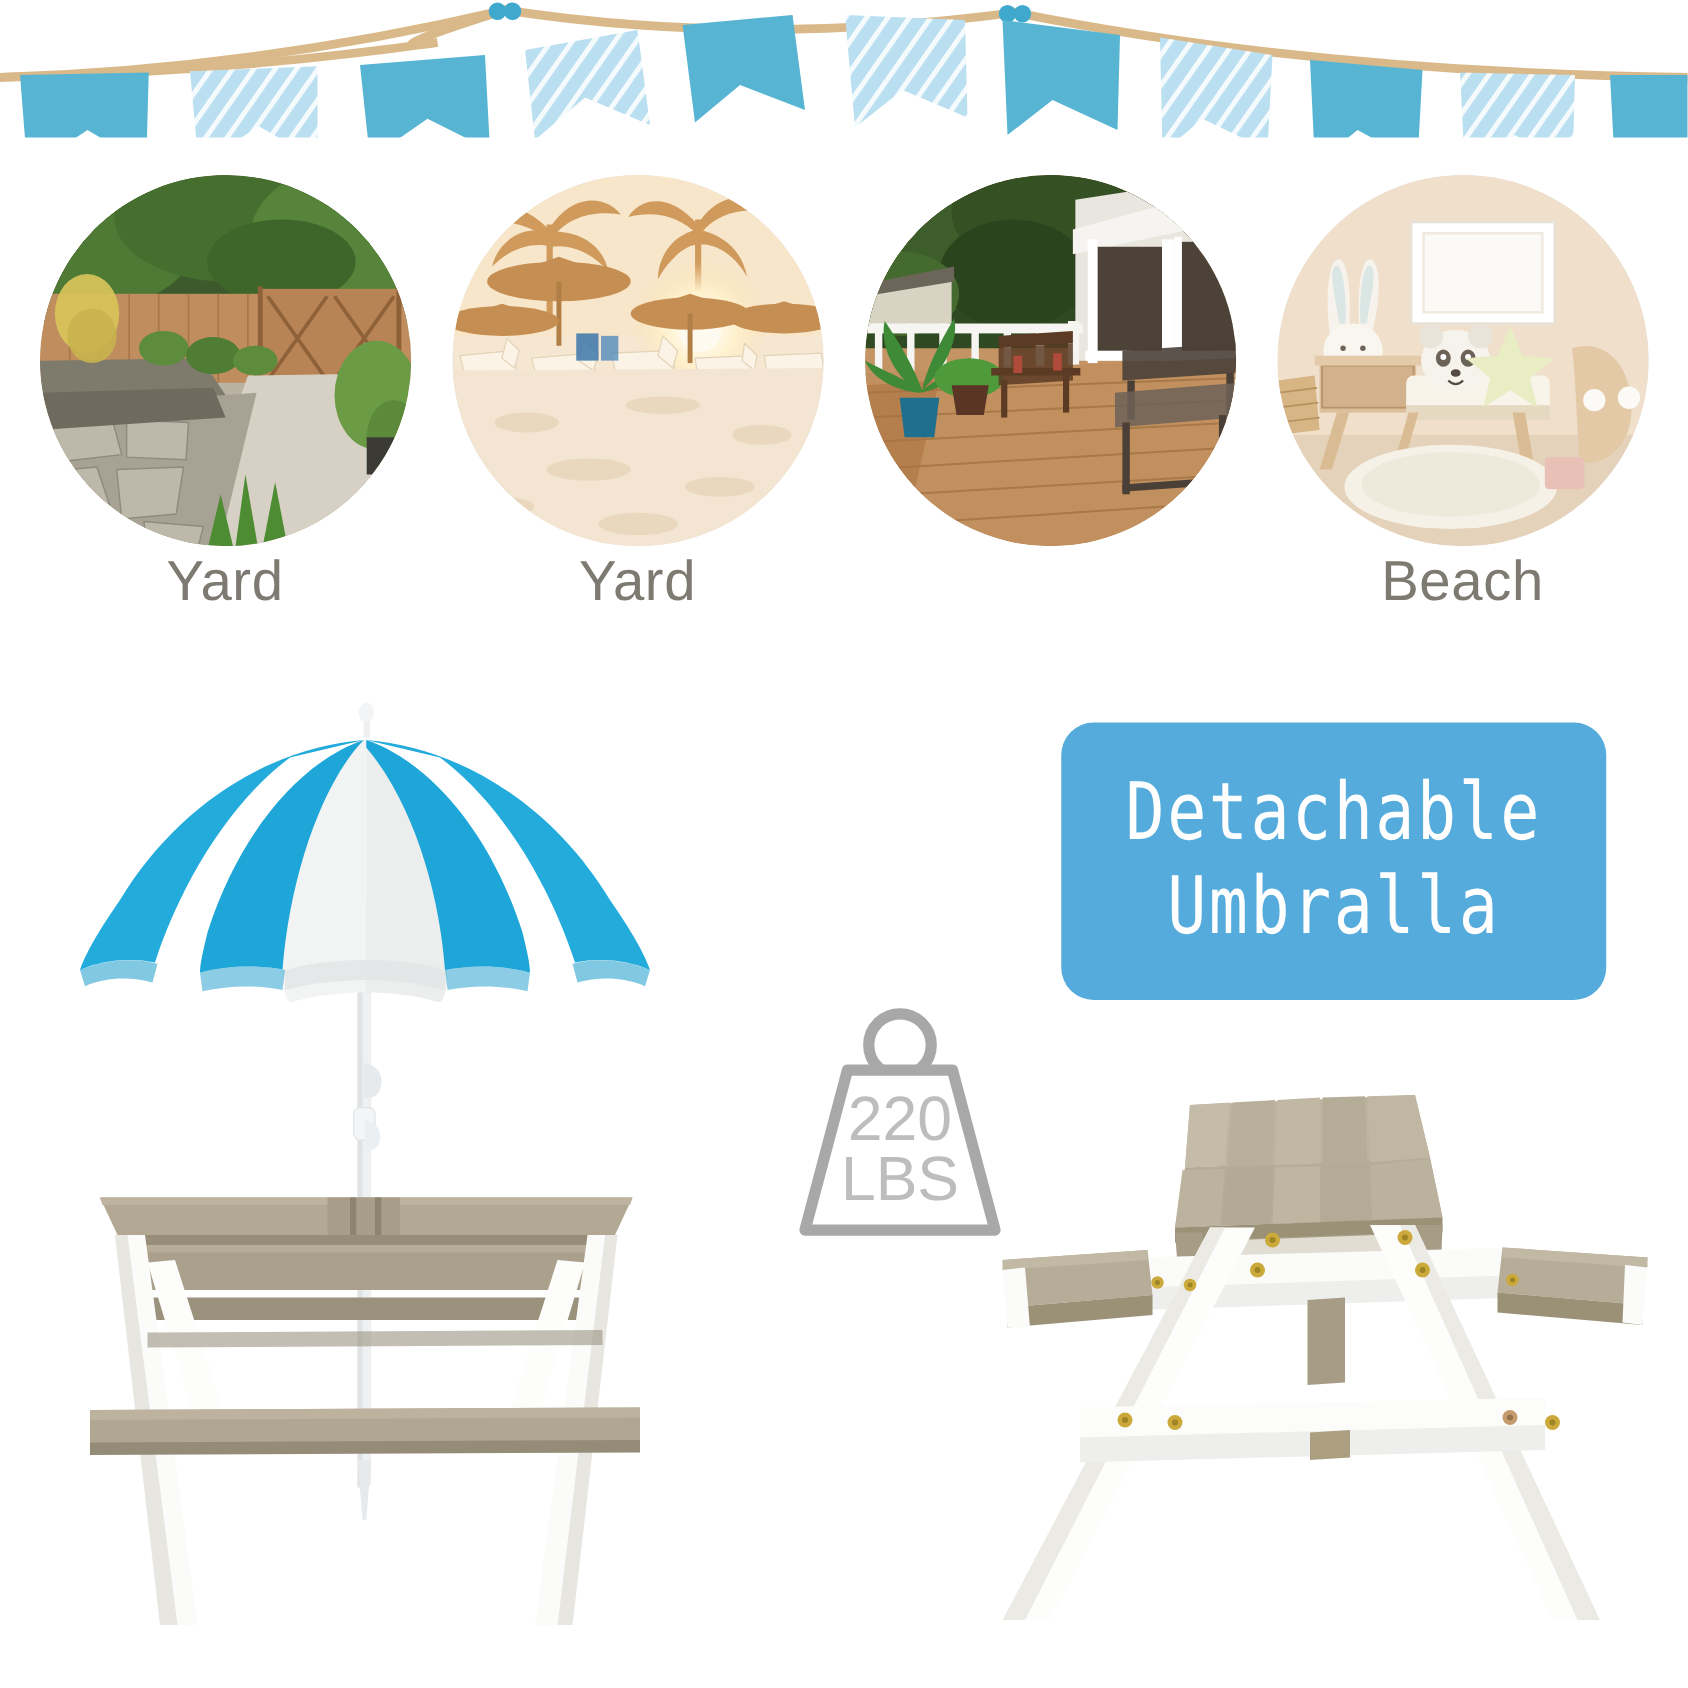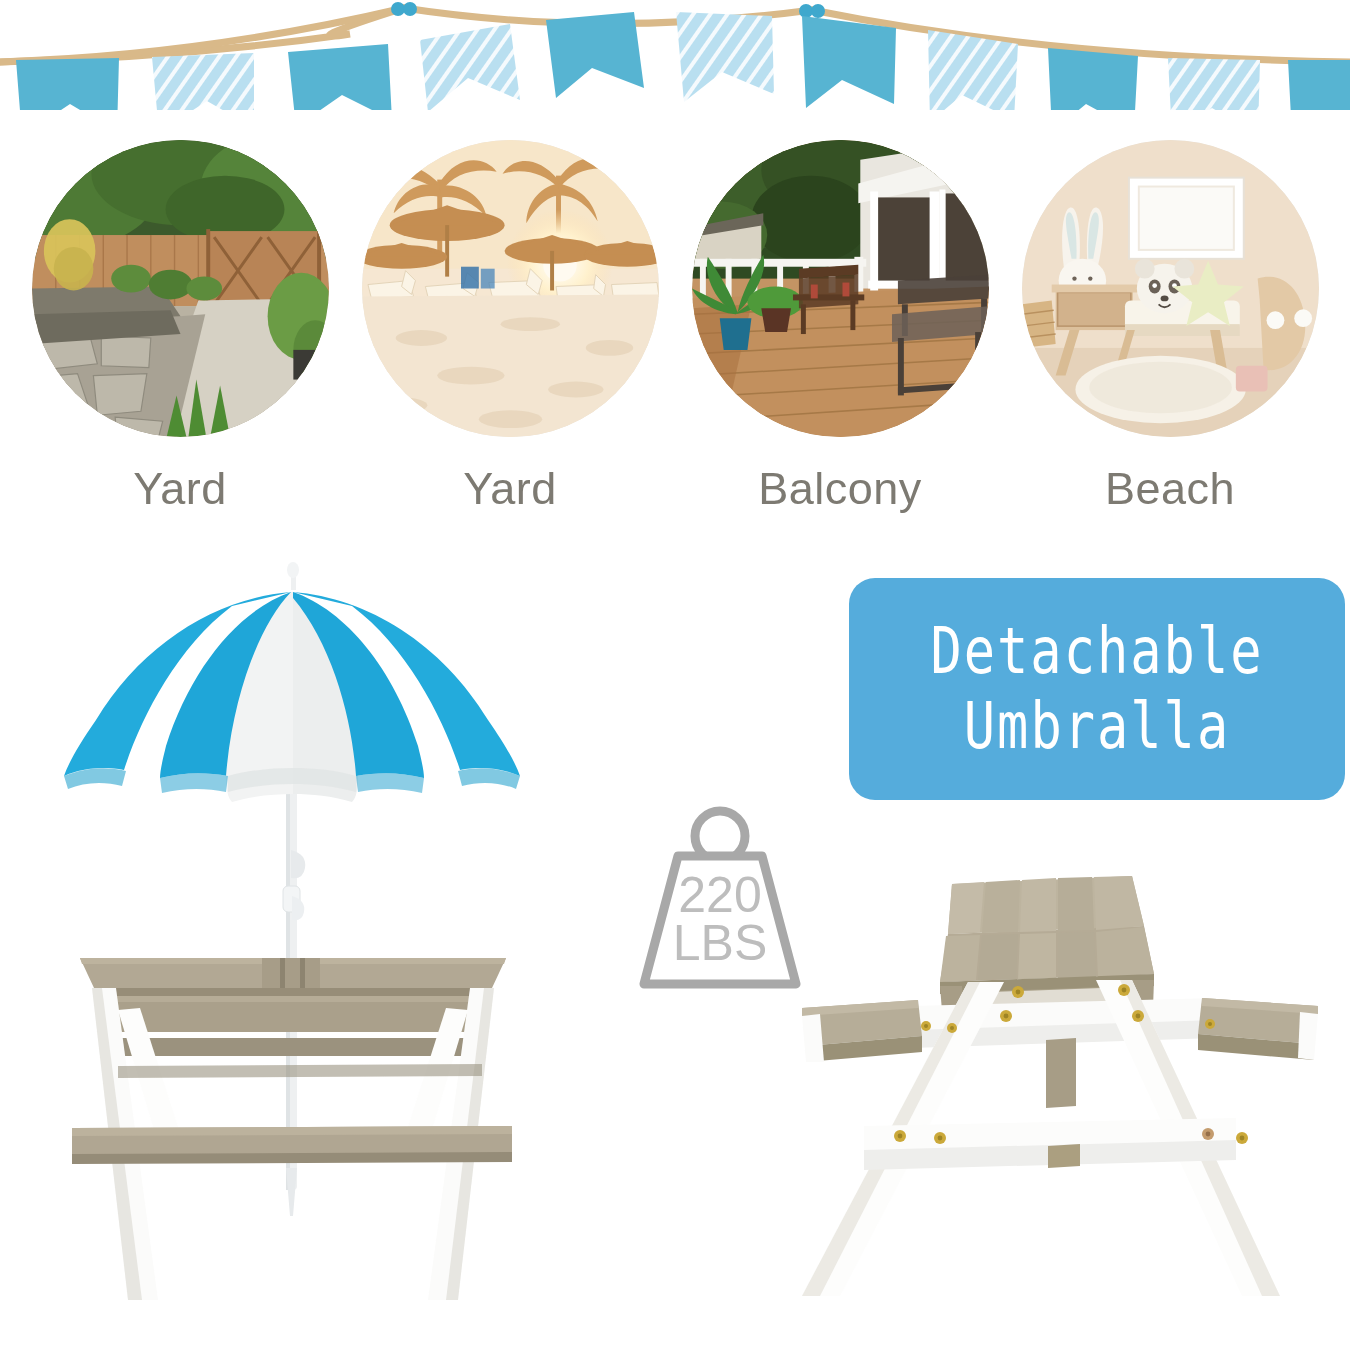--- a/index.html
+++ b/index.html
@@ -43,21 +43,21 @@
   .scene-circle {
     width: 297px;
     height: 297px;
     border-radius: 50%;
     overflow: hidden;
     position: relative;
     background: #e9e4dc;
   }
   .scene-circle svg { display: block; width: 100%; height: 100%; }
   .scene-label {
-    margin-top: 26px;
+    margin-top: 2px;
     font-size: 45px;
     color: #7d7a72;
     font-family: "Liberation Sans", sans-serif;
     font-weight: 400;
     letter-spacing: 0.5px;
     line-height: 1.15;
   }
 
   
   #product-left {
@@ -77,21 +77,21 @@
     width: 200px;
     height: 200px;
   }
   #weight-icon svg { display:block; width:100%; height:100%; }
 
   
   #badge {
     position: absolute;
     left: 849px;
     top: 578px;
-    width: 496px;
+    width: 436px;
     height: 222px;
     background: #55ACDC;
     border-radius: 26px;
     display: flex;
     flex-direction: column;
     align-items: center;
     justify-content: center;
     box-sizing: border-box;
   }
   .badge-line {
@@ -382,21 +382,20 @@
           </g>
           <path d="M202,176 L300,168 L300,196 L202,204 Z" fill="#6d6258" opacity="0.85"></path>
           <g fill="#4a4038">
             <rect x="208" y="200" width="6" height="58"></rect>
             <rect x="286" y="194" width="6" height="56"></rect>
             <path d="M208,250 L292,244 L292,250 L208,256 Z"></path>
           </g>
         </g>
       </svg>
     </div>
-    <div class="scene-label">Balcony</div>
   </div>
 
   <div class="scene">
     <div class="scene-circle">
       <svg viewBox="0 0 300 300">
         <defs>
             <clipPath id="cr">
               <circle cx="150" cy="150" r="150"></circle>
             </clipPath>
           </defs>

